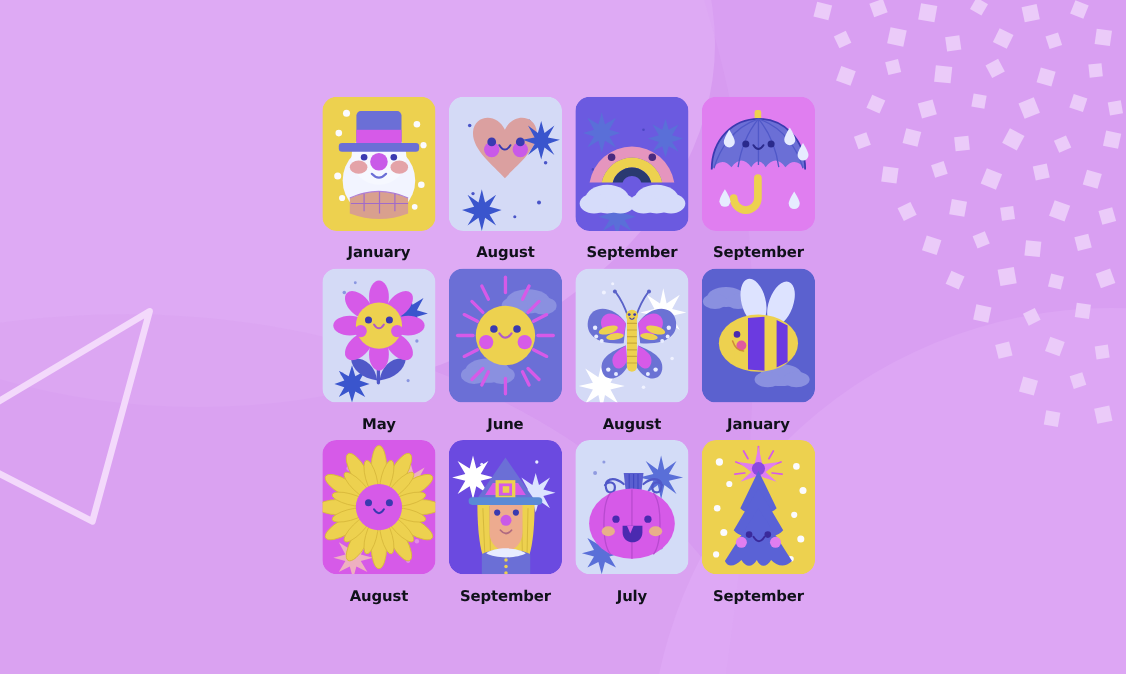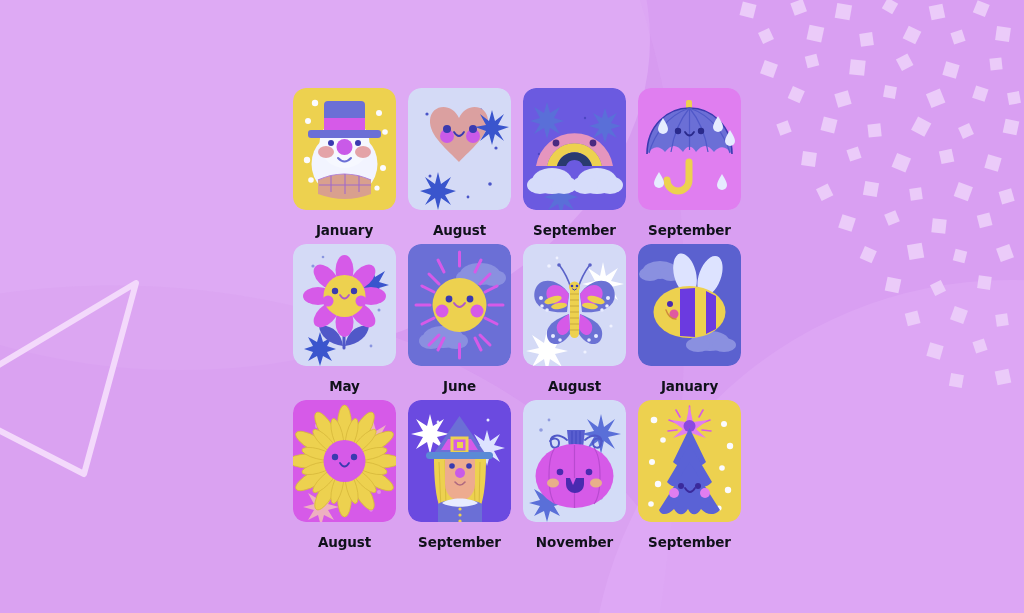--- a/index.html
+++ b/index.html
@@ -571,21 +571,21 @@
             <path d="M51.5 45 L51.5 108"></path>
           </g>
           <circle cx="37" cy="72" r="3.3" fill="#4a2ab0"></circle>
           <circle cx="66" cy="72" r="3.3" fill="#4a2ab0"></circle>
           <ellipse cx="30" cy="83" rx="6" ry="4.5" fill="#e8b08a"></ellipse>
           <ellipse cx="73" cy="83" rx="6" ry="4.5" fill="#e8b08a"></ellipse>
           <path d="M43 78 L61 78 L61 84 C61 90 56 93 52 93 C48 93 43 90 43 84 Z" fill="#4a2ab0"></path>
           <path d="M47 78 L50 85 L53 78 Z" fill="#d65ae8"></path>
         </svg>
       </div>
-      <div class="label">November</div>
+      <div class="label">July</div>
     </div>
 
     <div class="cell">
       <div class="card">
         <svg viewBox="0 0 103 122">
           <rect width="103" height="122" rx="13" fill="#edd14f"></rect>
           <g fill="#fbfbff">
             <circle cx="16" cy="20" r="3.3"></circle>
               <circle cx="25" cy="40" r="2.8"></circle>
             <circle cx="14" cy="62" r="3"></circle>

